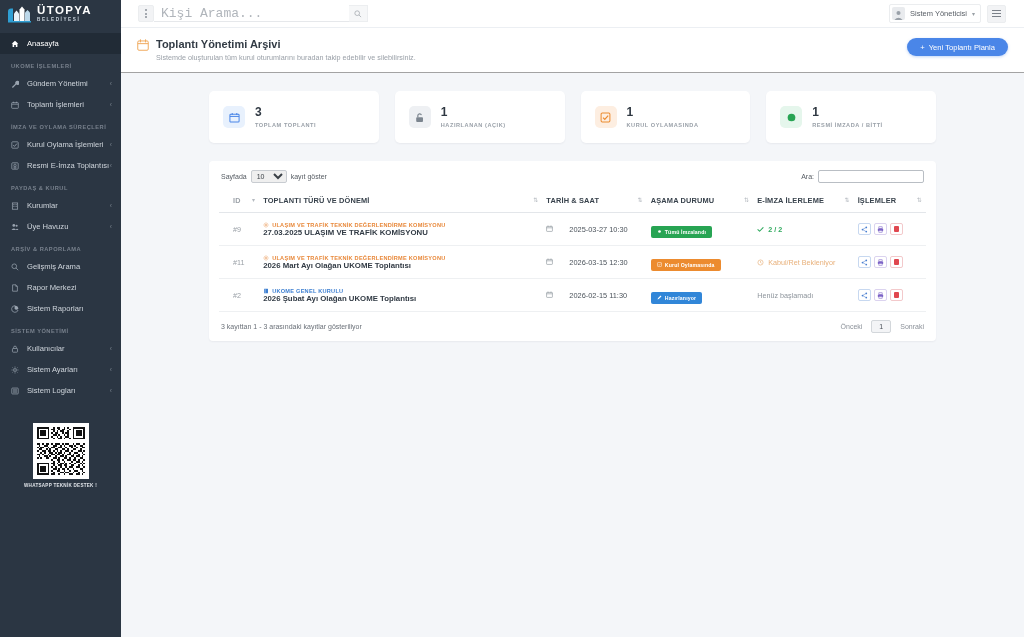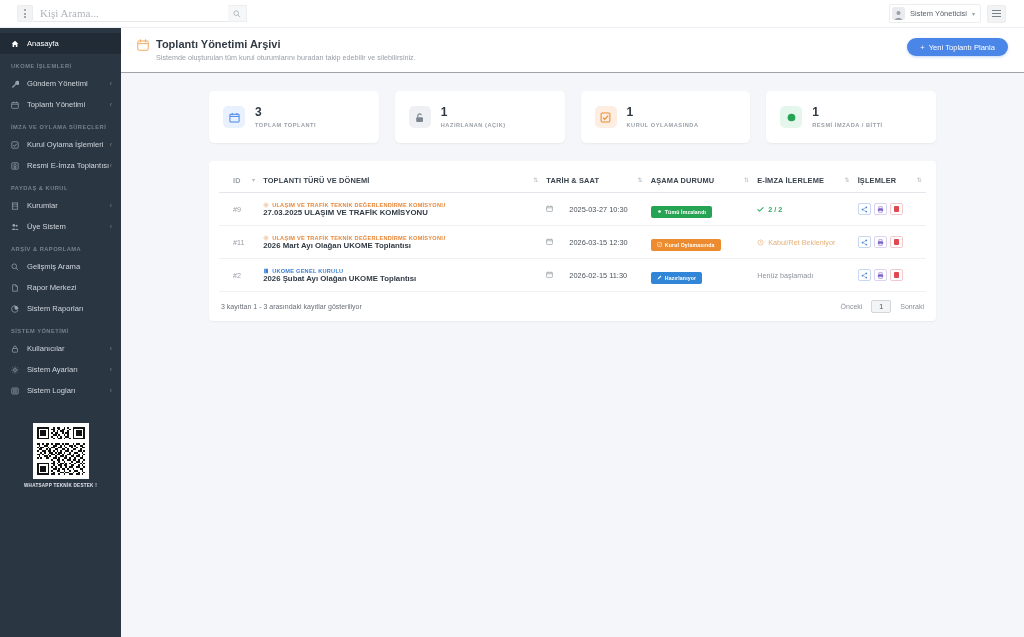--- a/index.html
+++ b/index.html
@@ -42,22 +42,22 @@
   .kebab-btn {
     width: 16px; height: 17px; background: #f2f3f5;
     border: 1px solid #ebedef; border-radius: 2px;
     display: flex; flex-direction: column; align-items: center;
     justify-content: center; gap: 1.5px; cursor: pointer;
   }
   .kebab-btn i { width: 2px; height: 2px; background: #8a9099; border-radius: 50%; display: block; }
   .search-input {
     width: 196px; height: 17px;
     border: none; border-bottom: 1px solid #e6e8eb;
-    font-size: 11px; color: #5b6168; padding-left: 7px;
-    font-family: Liberation Serif, serif;
+    font-size: 13px; color: #5b6168; padding-left: 7px;
+    font-family: Liberation Mono, monospace;
     background: transparent; outline: none;
   }
   .search-input::placeholder { color: #b0b5bb; }
   .search-btn {
     width: 19px; height: 17px; background: #f6f7f8;
     border: 1px solid #eceef0; border-left: none;
     display: flex; align-items: center; justify-content: center;
     cursor: pointer; margin-left: -1px;
   }
   .topbar-right {
@@ -254,20 +254,35 @@
   .pg-num {
     border: 1px solid #d3d7db; background: #f3f4f6;
     padding: 2px 7px; border-radius: 2px; color: #4b5158; cursor: pointer;
   }
   svg { display: block; }
 </style>
 </head>
 <body>
 
 <div class="topbar">
+  <div class="brand">
+    <span class="brand-mark">
+      <svg viewBox="0 0 52 38" width="26" height="20">
+        <path d="M2 34 L2 14 Q2 8 8 8 L12 8 L12 34 Z" fill="#2f9fd4"></path>
+        <path d="M14 34 L14 18 L19 12 L24 18 L24 34 Z" fill="#e9f3fa"></path>
+        <path d="M25 34 L25 10 L30 4 L35 10 L35 34 Z" fill="#ffffff"></path>
+        <path d="M36 34 L36 16 L41 11 L46 16 L46 34 Z" fill="#bcd8ea"></path>
+        <rect x="2" y="33" width="46" height="3" fill="#2f9fd4"></rect>
+      </svg>
+    </span>
+    <span class="brand-text">
+      <span class="brand-title">ÜTOPYA</span>
+      <span class="brand-sub">BELEDİYESİ</span>
+    </span>
+  </div>
 
   <div class="search-wrap">
     <div class="kebab-btn">
         <i></i>
         <i></i>
         <i></i>
       </div>
     <input class="search-input" placeholder="Kişi Arama..." style="">
     <div class="search-btn">
       <svg viewBox="0 0 14 14" width="8" height="8">
@@ -320,21 +335,21 @@
         </div>
         <div class="nav-item">
           <span class="nav-ico">
             <svg viewBox="0 0 12 12" width="8" height="8">
               <rect x="1" y="2.4" width="10" height="8.6" rx="1" fill="none" stroke="currentColor" stroke-width="1.1"></rect>
               <line x1="1" y1="4.8" x2="11" y2="4.8" stroke="currentColor" stroke-width="1.1"></line>
               <line x1="3.5" y1="1" x2="3.5" y2="3.2" stroke="currentColor" stroke-width="1.1"></line>
               <line x1="8.5" y1="1" x2="8.5" y2="3.2" stroke="currentColor" stroke-width="1.1"></line>
             </svg>
           </span>
-          <span class="nav-label">Toplantı Yönetimi</span>
+          <span class="nav-label">Toplantı İşlemleri</span>
           <span class="nav-chev">‹</span>
         </div>
         <div class="nav-sec">İMZA VE OYLAMA SÜREÇLERİ</div>
         <div class="nav-item">
           <span class="nav-ico">
             <svg viewBox="0 0 12 12" width="8" height="8">
               <rect x="1.2" y="1.2" width="9.6" height="9.6" rx="1.2" fill="none" stroke="currentColor" stroke-width="1.1"></rect>
               <path d="M3.3 6.2 L5.2 8.1 L8.9 3.9" fill="none" stroke="currentColor" stroke-width="1.3"></path>
             </svg>
           </span>
@@ -368,21 +383,21 @@
         </div>
         <div class="nav-item">
           <span class="nav-ico">
             <svg viewBox="0 0 12 12" width="8" height="8">
               <circle cx="4.2" cy="3.6" r="2" fill="currentColor"></circle>
               <circle cx="8.4" cy="4.2" r="1.6" fill="currentColor"></circle>
               <path d="M0.8 10.4 Q4.2 6.2 7.6 10.4 Z" fill="currentColor"></path>
               <path d="M7.2 10.4 Q9 7.2 11.2 10.4 Z" fill="currentColor"></path>
             </svg>
           </span>
-          <span class="nav-label">Üye Sistem</span>
+          <span class="nav-label">Üye Havuzu</span>
           <span class="nav-chev">‹</span>
         </div>
         <div class="nav-sec">ARŞİV &amp; RAPORLAMA</div>
         <div class="nav-item">
           <span class="nav-ico">
             <svg viewBox="0 0 12 12" width="8" height="8">
               <circle cx="4.9" cy="4.9" r="3.5" fill="none" stroke="currentColor" stroke-width="1.1"></circle>
               <line x1="7.5" y1="7.5" x2="10.8" y2="10.8" stroke="currentColor" stroke-width="1.1"></line>
             </svg>
           </span>
@@ -706,20 +721,29 @@
               </svg>
             </span>
             <span>
               <span class="stat-num" style="display:block">1</span>
               <span class="stat-lbl" style="display:block">RESMİ İMZADA / BİTTİ</span>
             </span>
           </div>
         </div>
 
       <div class="card">
+        <div class="tbl-controls">
+          <span>Sayfada</span>
+          <select class="len-sel" id="len-sel"><option>10</option><option>25</option><option>50</option><option>100</option></select>
+          <span>kayıt göster</span>
+          <div class="search-box">
+            <span>Ara:</span>
+            <input value="" style="">
+          </div>
+        </div>
 
         <table>
           <thead>
               <tr id="thead-row">
                 <th class="c-id"><span>ID</span><span class="sort">▾</span></th>
                 <th class="c-type"><span>TOPLANTI TÜRÜ VE DÖNEMİ</span><span class="sort">⇅</span></th>
                 <th class="c-date"><span>TARİH &amp; SAAT</span><span class="sort">⇅</span></th>
                 <th class="c-stat"><span>AŞAMA DURUMU</span><span class="sort">⇅</span></th>
                 <th class="c-sign"><span>E-İMZA İLERLEME</span><span class="sort">⇅</span></th>
                 <th class="c-act"><span>İŞLEMLER</span><span class="sort">⇅</span></th>

